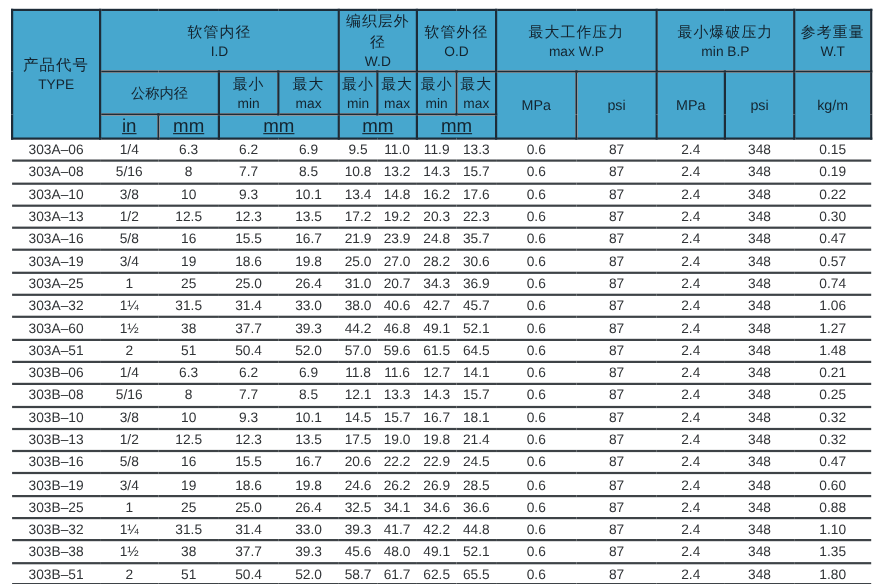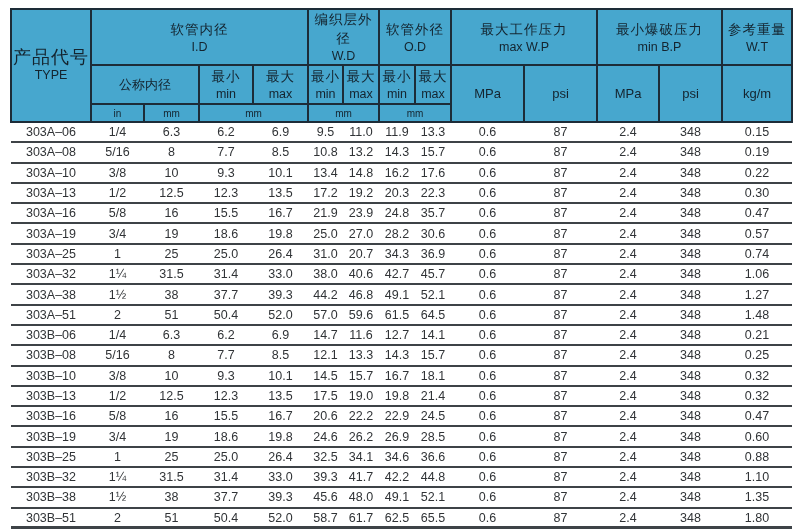--- a/index.html
+++ b/index.html
@@ -26,22 +26,22 @@
     text-align:center;
     vertical-align:middle;
     padding:0;
     overflow:hidden;
   }
   thead .zh{display:block;font-size:13.5px;line-height:19px;letter-spacing:1px;}
   thead .en{display:block;font-size:12.5px;line-height:16px;letter-spacing:0;}
   thead .one{font-size:13px;margin-top:21px;}
   tr.h-row-a th{height:42px;}
   tr.h-row-b th{height:39px;}
-  tr.h-row-c th{height:18px;font-size:10px;}
-  th.c-type .zh{font-size:18px;}
+  tr.h-row-c th{height:18px;font-size:17px;text-decoration:underline;}
+  th.c-type .zh{font-size:14px;}
   th.unit-cell{font-size:13px;}
 
   
   tbody td{
     height:20.3px;
     border-bottom:2px solid var(--row-line);
     color:var(--data-text);
     font-size:12.5px;
     text-align:center;
     vertical-align:middle;
@@ -267,21 +267,21 @@
           <td>40.6</td>
           <td>42.7</td>
           <td>45.7</td>
           <td>0.6</td>
           <td>87</td>
           <td>2.4</td>
           <td>348</td>
           <td>1.06</td>
         </tr>
         <tr>
-          <td>303A–38</td>
+          <td>303A–60</td>
           <td>1½</td>
           <td>38</td>
           <td>37.7</td>
           <td>39.3</td>
           <td>44.2</td>
           <td>46.8</td>
           <td>49.1</td>
           <td>52.1</td>
           <td>0.6</td>
           <td>87</td>
@@ -304,21 +304,21 @@
           <td>2.4</td>
           <td>348</td>
           <td>1.48</td>
         </tr>
         <tr>
           <td>303B–06</td>
           <td>1/4</td>
           <td>6.3</td>
           <td>6.2</td>
           <td>6.9</td>
-          <td>14.7</td>
+          <td>11.8</td>
           <td>11.6</td>
           <td>12.7</td>
           <td>14.1</td>
           <td>0.6</td>
           <td>87</td>
           <td>2.4</td>
           <td>348</td>
           <td>0.21</td>
         </tr>
         <tr>

